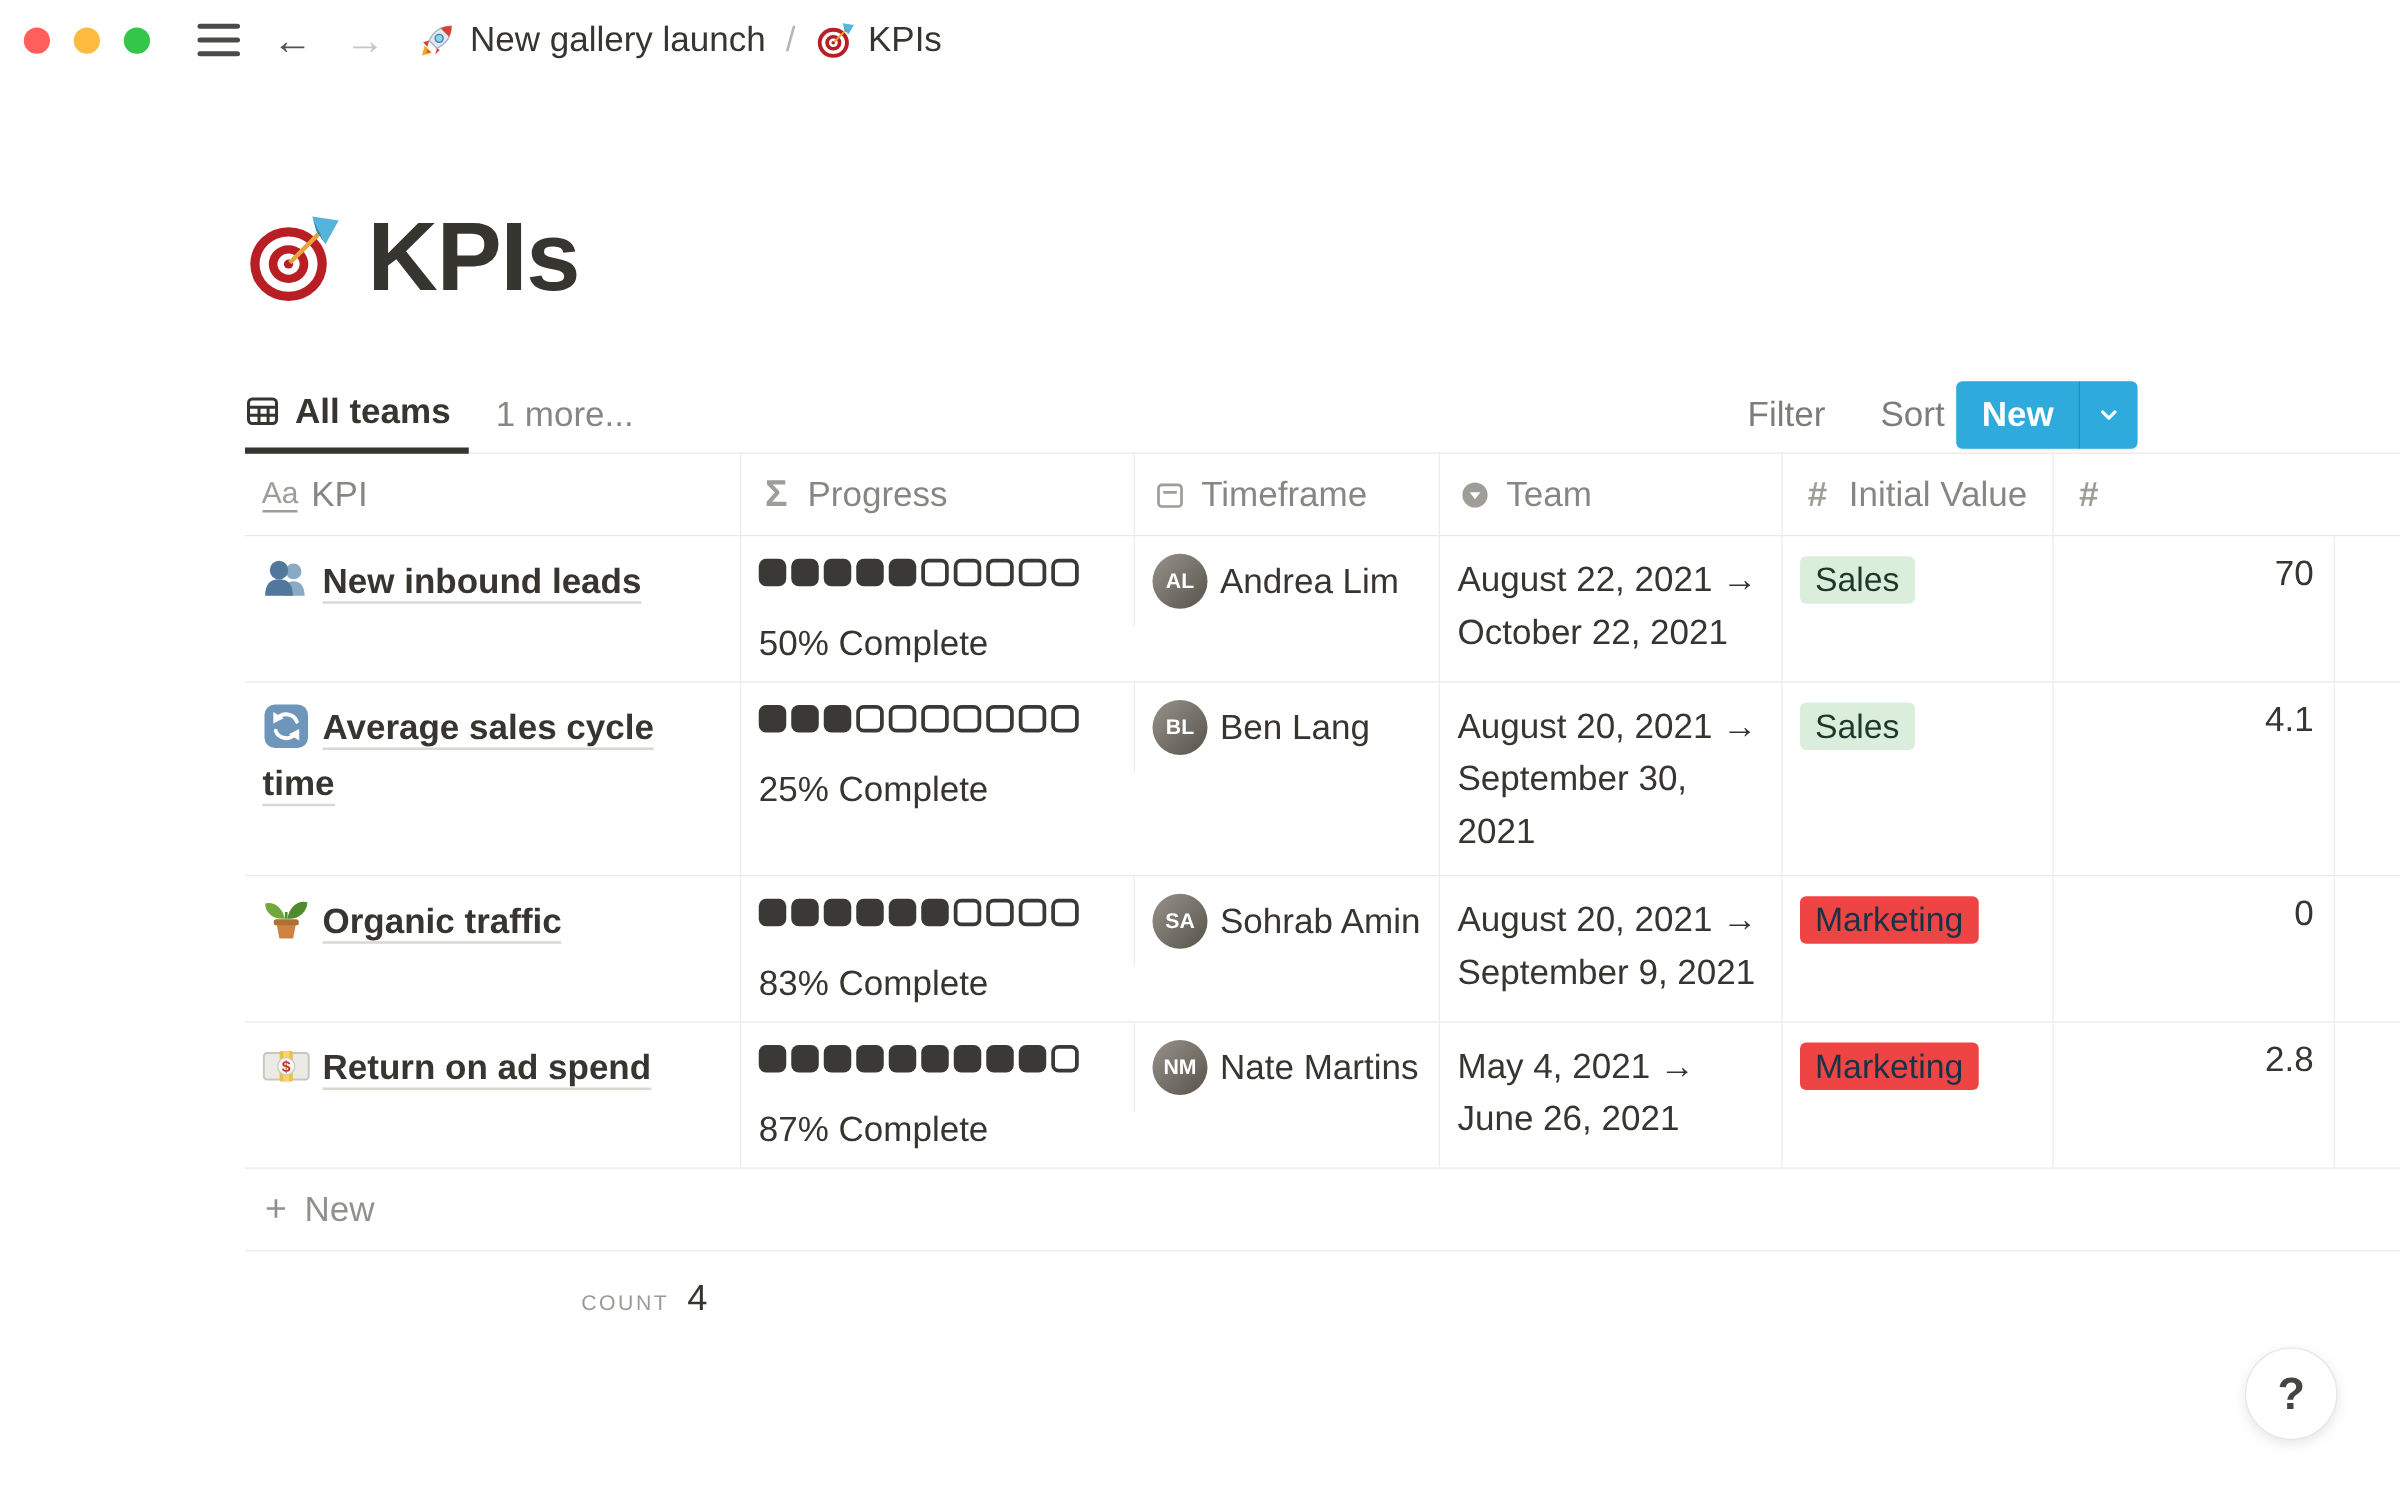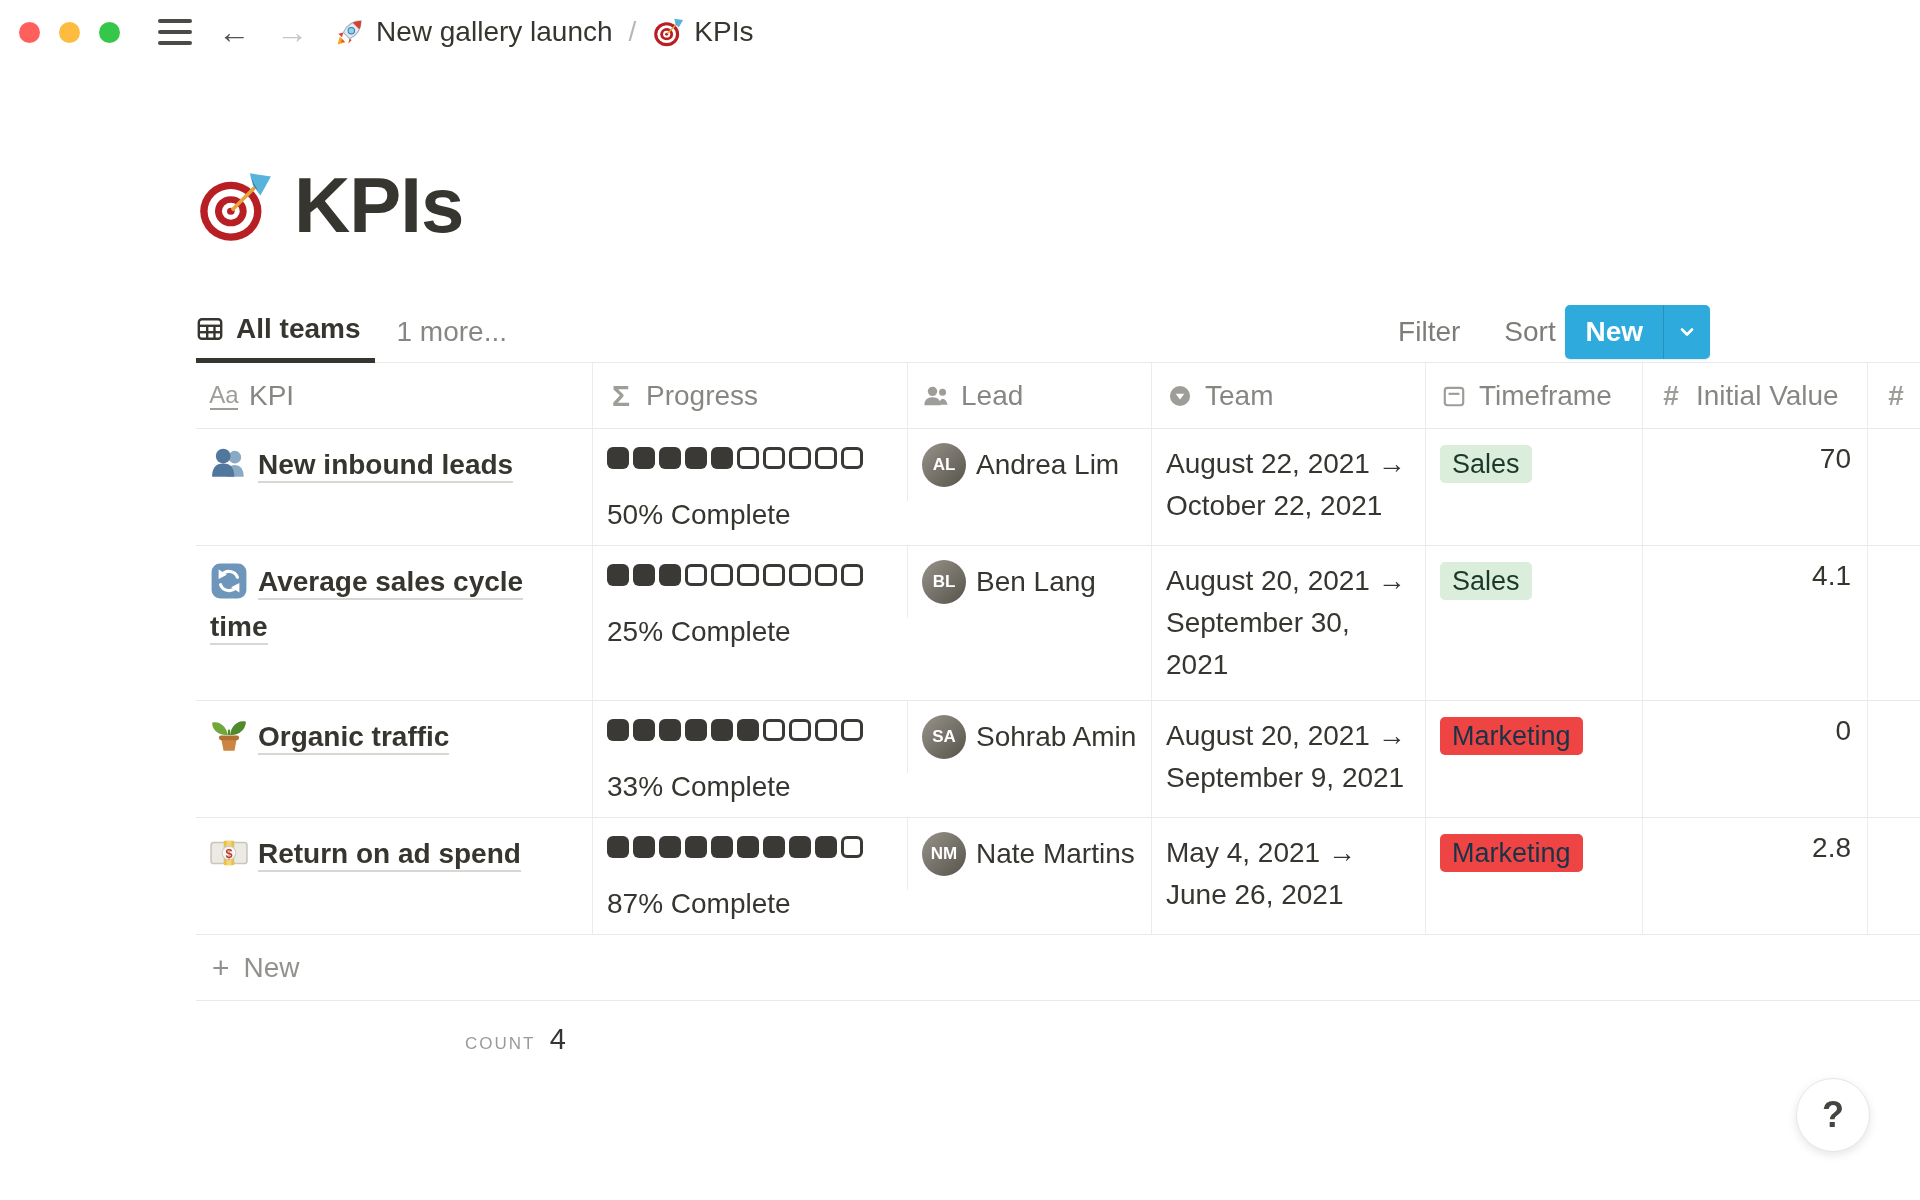--- a/index.html
+++ b/index.html
@@ -202,46 +202,35 @@
     <div class="tcell">
       <span class="h-ico aa">Aa</span>
       <span>KPI</span>
     </div>
     <div class="tcell">
       <span class="h-ico sigma">Σ</span>
       <span>Progress</span>
     </div>
     <div class="tcell">
       <span class="h-ico">
-        <svg width="28" height="28" viewBox="0 0 24 24" fill="#9f9d98">
-          <circle cx="9" cy="8" r="4"></circle>
-            <path d="M2 20 q0-7 7-7 t7 7z"></path>
-          <circle cx="17.6" cy="8.8" r="3"></circle>
-            <path d="M14.8 19.6 q.4-5.2 3-5.2 t4.2 5.2z"></path>
+        <svg width="26" height="26" viewBox="0 0 24 24" fill="none" stroke="#9f9d98" stroke-width="2">
+          <rect x="3.5" y="4.5" width="17" height="16" rx="2.5"></rect>
+            <line x1="7" y1="10" x2="17" y2="10"></line>
         </svg>
       </span>
-      <span>Lead</span>
+      <span>Timeframe</span>
     </div>
     <div class="tcell">
       <span class="h-ico">
         <svg width="26" height="26" viewBox="0 0 24 24">
             <circle cx="12" cy="12" r="9.3" fill="#9f9d98"></circle>
             <path d="M8 10 h8 L12 15.2z" fill="#fff"></path>
           </svg>
       </span>
       <span>Team</span>
-    </div>
-    <div class="tcell">
-      <span class="h-ico">
-        <svg width="26" height="26" viewBox="0 0 24 24" fill="none" stroke="#9f9d98" stroke-width="2">
-          <rect x="3.5" y="4.5" width="17" height="16" rx="2.5"></rect>
-            <line x1="7" y1="10" x2="17" y2="10"></line>
-        </svg>
-      </span>
-      <span>Timeframe</span>
     </div>
     <div class="tcell">
       <span class="h-ico hash">#</span>
       <span>Initial Value</span>
     </div>
     <div class="tcell">
       <span class="h-ico hash">#</span>
       <span></span>
     </div>
   </div>
@@ -335,21 +324,21 @@
           <span class="sq sq-f"></span>
           <span class="sq sq-f"></span>
           <span class="sq sq-f"></span>
           <span class="sq sq-f"></span>
           <span class="sq sq-f"></span>
           <span class="sq sq-e"></span>
           <span class="sq sq-e"></span>
           <span class="sq sq-e"></span>
           <span class="sq sq-e"></span>
         </div>
-      <div class="progress-label">33% Complete</div>
+      <div class="progress-label">83% Complete</div>
     </div>
     <div class="tcell lead-cell">
       <span class="avatar">SA</span>
       <span class="lead-name">Sohrab Amin</span>
     </div>
     <div class="tcell tf-cell">August 20, 2021 → September 9, 2021</div>
     <div class="tcell">
       <span class="tag" data-color="blue">Marketing</span>
     </div>
     <div class="tcell num-cell">0</div>

